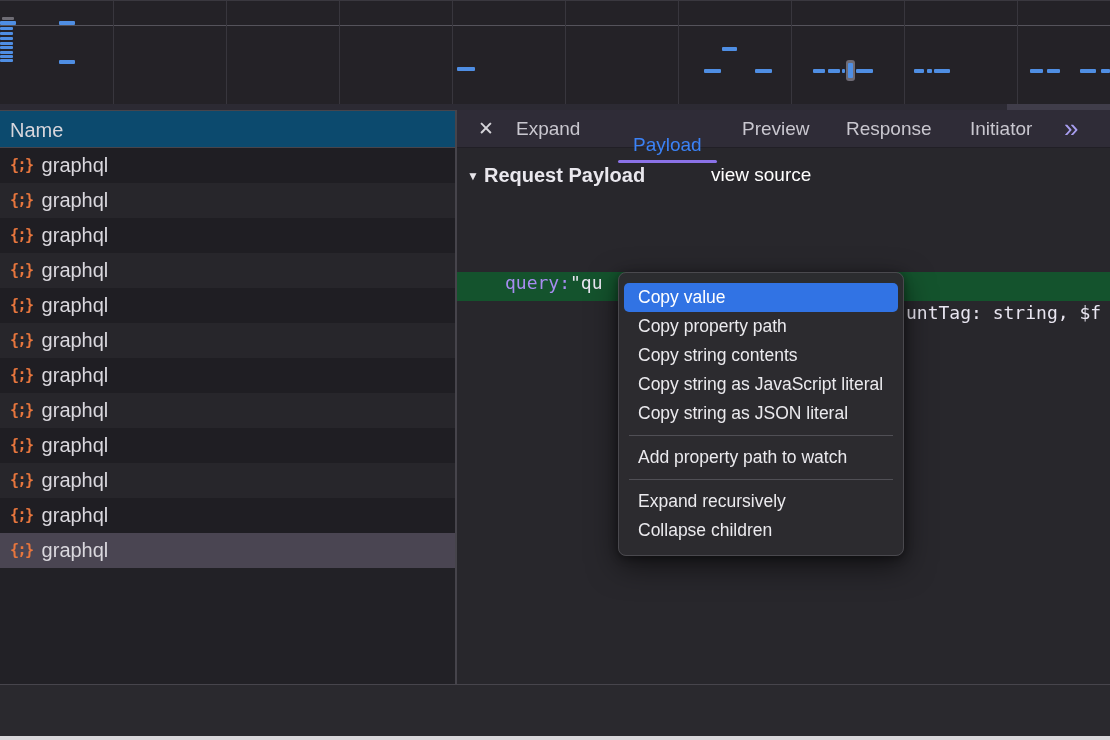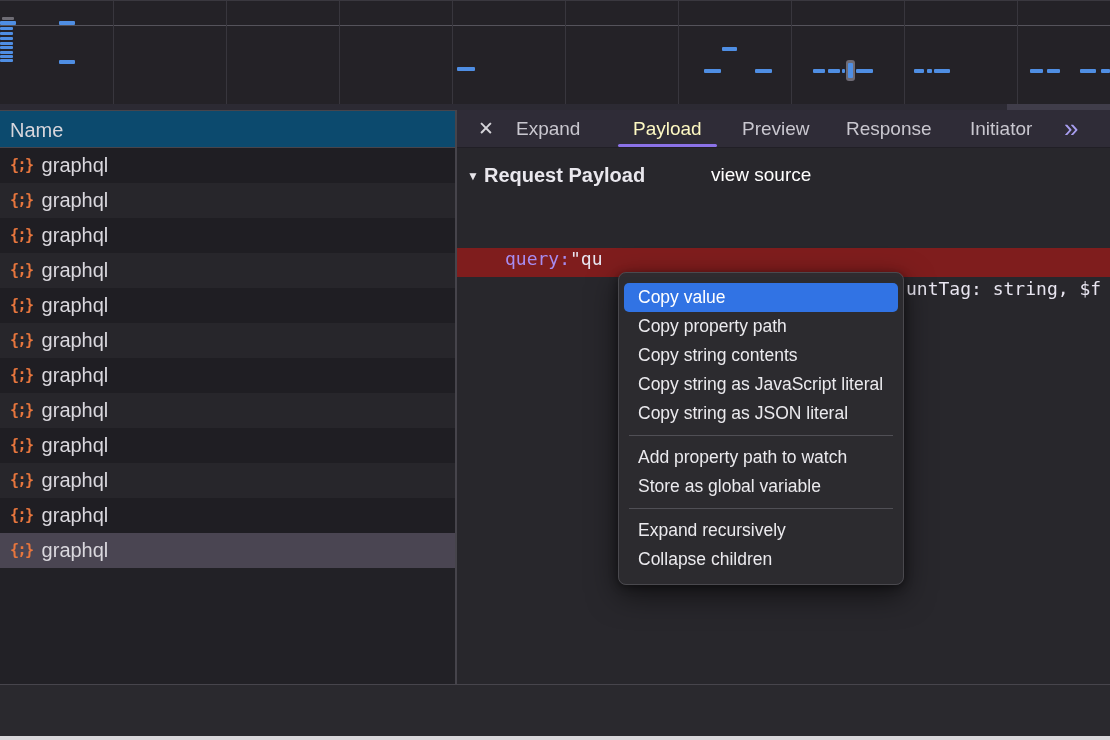--- a/index.html
+++ b/index.html
@@ -34,32 +34,32 @@
     color:#e8763d;margin-left:10px;margin-right:9px;letter-spacing:-1.5px;white-space:pre;
   }
   .left-empty{background:#222126;}
   
   .v-divider{position:absolute;left:455px;top:110px;width:2px;bottom:0;background:#46444b;z-index:3;}
   
   .right-panel{position:absolute;left:457px;top:110px;right:0;bottom:0;background:#28272c;}
   .tabbar{position:absolute;left:0;top:0;right:0;height:38px;background:#2f2c37;border-bottom:1px solid #211f26;box-sizing:border-box;}
   .tab-close{position:absolute;left:21px;top:0;height:38px;line-height:38px;color:#d6d5da;font-size:19px;cursor:pointer;}
   .tab{position:absolute;top:0;height:37px;line-height:37px;font-size:19px;color:#c9c7cf;cursor:pointer;white-space:nowrap;}
-  .tab.active{color:#fef9c3;}
+  .tab.active{color:#3b82f6;margin-top:16px;}
   .tab.active::after{content:"";position:absolute;left:-15px;right:-15px;bottom:0;height:3px;background:#8b72e8;border-radius:2px;}
   .tab-overflow{position:absolute;left:607px;top:0;height:38px;line-height:36px;color:#a89ef0;font-size:26px;cursor:pointer;}
   
   .payload{position:absolute;left:0;top:38px;right:0;height:536px;overflow:hidden;}
   .section-row{position:absolute;left:0;top:12px;right:0;height:30px;line-height:30px;}
   .section-tri{position:absolute;left:10px;color:#e7e5ea;font-size:12px;top:1px;}
   .section-title{position:absolute;left:27px;color:#e9e7ed;font-size:20px;font-weight:bold;}
   .view-source{position:absolute;left:254px;color:#ffffff;font-size:19px;cursor:pointer;}
   .tree-line{position:absolute;left:0;right:0;height:29px;line-height:29px;font-family:"DejaVu Sans Mono",monospace;font-size:18px;color:#d3d1d8;white-space:pre;overflow:hidden;}
   .k{color:#a78cf0;}
-  .hl-row{position:absolute;left:0;right:0;top:100px;height:29px;background:#7f1d1d;}
+  .hl-row{position:absolute;left:0;right:0;top:124px;height:29px;background:#14532d;}
   .hl-text{color:#e8e5f0;}
   .frag{position:absolute;font-family:"DejaVu Sans Mono",monospace;font-size:18px;}
   
   .h-divider{position:absolute;left:0;top:684px;width:1110px;height:1px;background:#47454c;z-index:4;}
   .footer{position:absolute;left:0;top:685px;width:1110px;height:51px;background:#2a292e;z-index:4;}
   .bottom-strip{position:absolute;left:0;top:736px;width:1110px;height:4px;background:#d9d8db;z-index:5;}
   
   .context-menu{
     position:absolute;left:618px;top:272px;width:286px;z-index:10;
     background:rgba(44,43,48,.97);border:1px solid #4a494e;border-radius:8px;
@@ -226,19 +226,18 @@
   <div class="bottom-strip"></div>
 
   <div class="context-menu" id="menu">
       <div class="menu-item selected">Copy value</div>
       <div class="menu-item">Copy property path</div>
       <div class="menu-item">Copy string contents</div>
       <div class="menu-item">Copy string as JavaScript literal</div>
       <div class="menu-item">Copy string as JSON literal</div>
       <div class="menu-sep"></div>
       <div class="menu-item">Add property path to watch</div>
-      <div class="menu-item">Store as global variable</div>
       <div class="menu-sep"></div>
       <div class="menu-item">Expand recursively</div>
       <div class="menu-item">Collapse children</div>
     </div>
 
 </div>
 
 </body></html>

